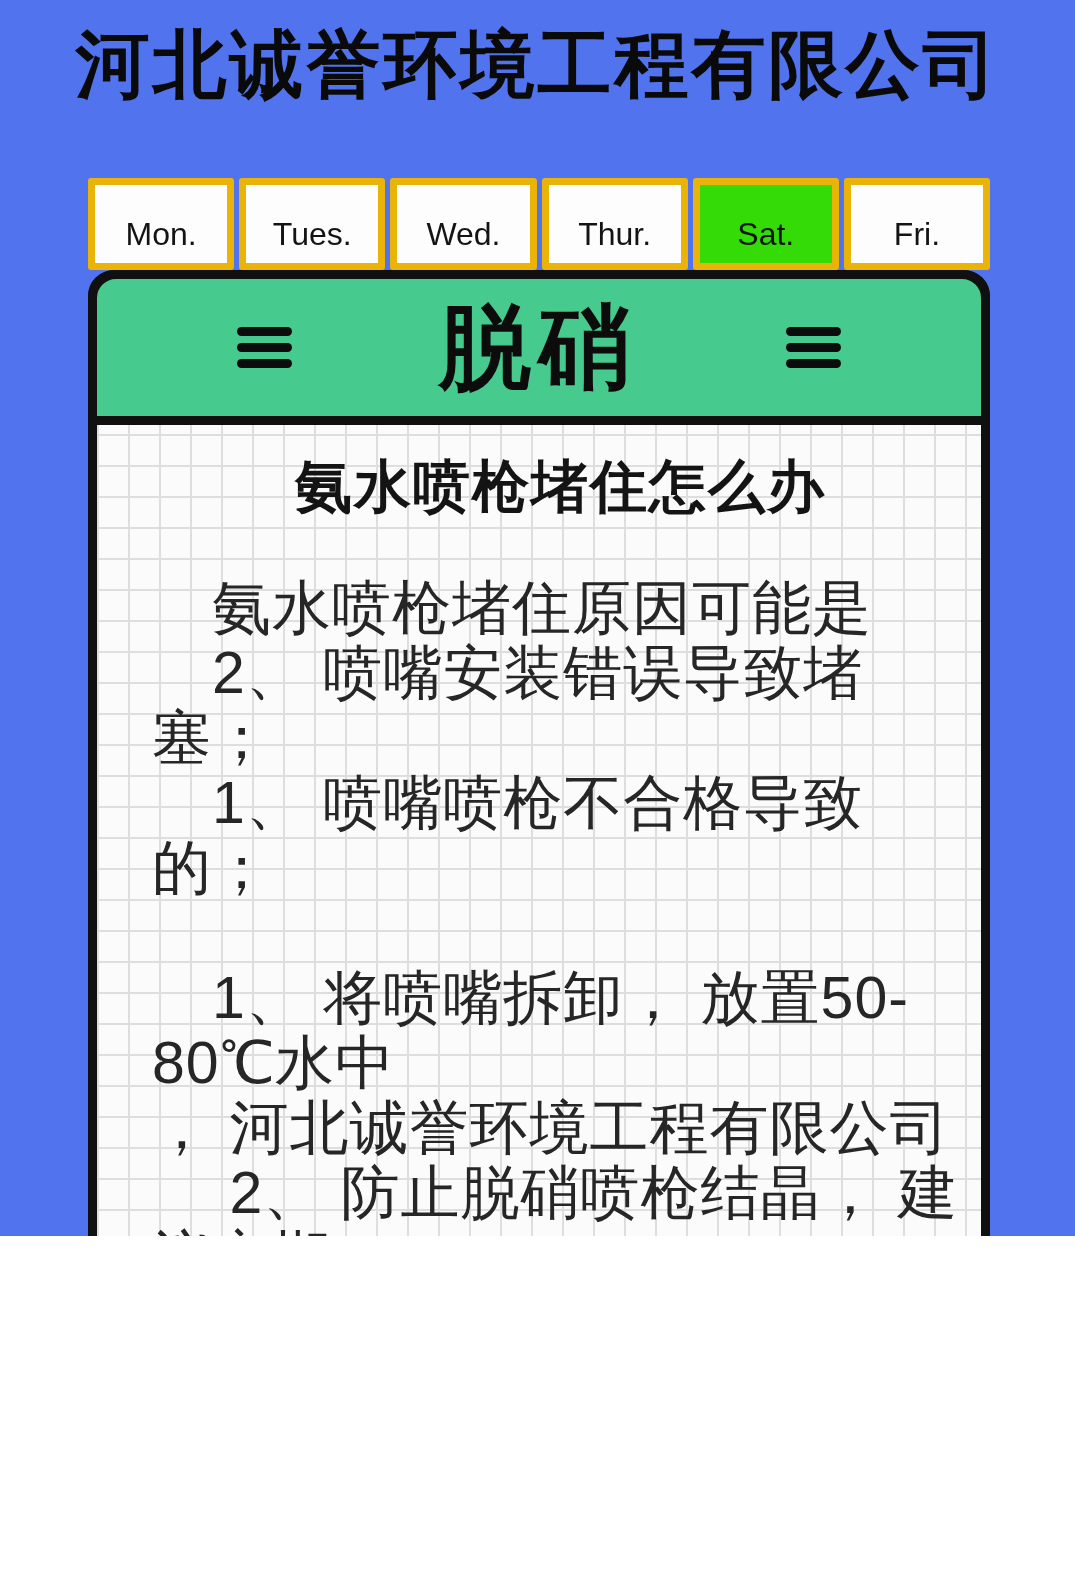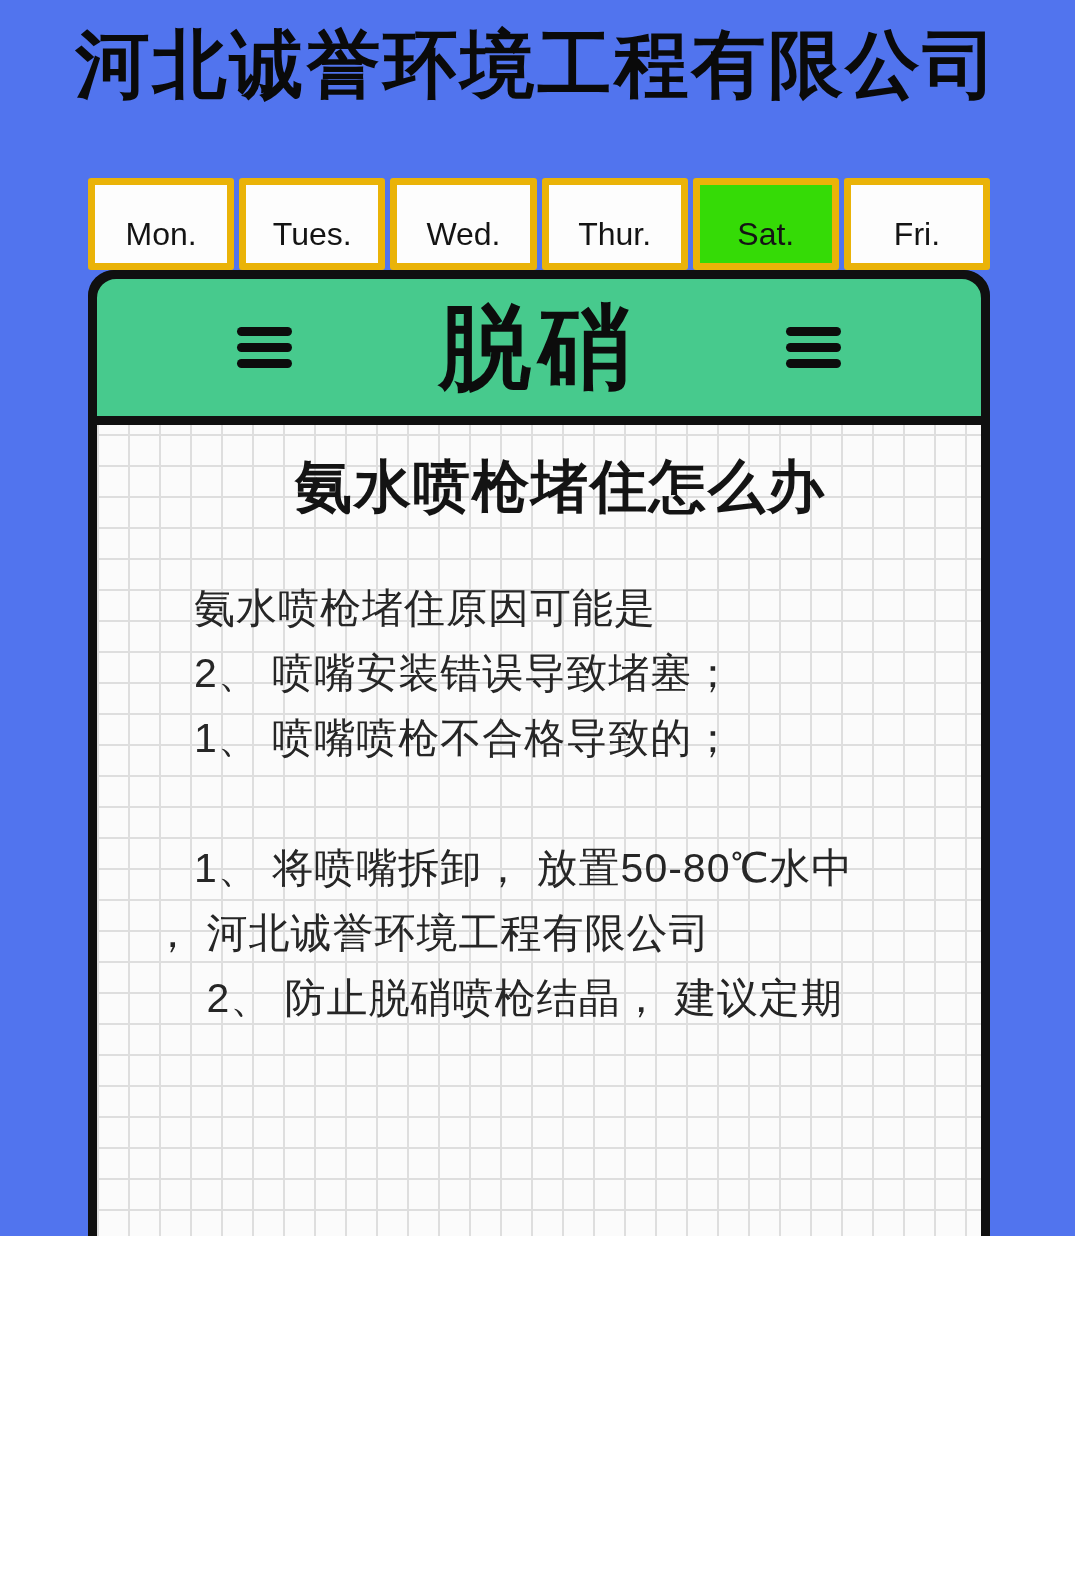--- a/index.html
+++ b/index.html
@@ -65,21 +65,21 @@
     padding:0 12px 0 15px;
     margin-left:40px;
   }
   .content-title{
     text-align:center;
     font-size:57px;font-weight:700;color:#141414;
     margin:20px 0 50px;letter-spacing:2px;
     white-space:nowrap;
   }
   .line{
-    font-size:41px;font-weight:500;color:#262626;
+    font-size:59px;font-weight:500;color:#262626;
     line-height:65px;min-height:65px;
     white-space:pre-wrap;letter-spacing:1px;
   }
   
   .ribbon{
     position:absolute;left:103px;top:1449px;width:867px;
     border-radius:8px;overflow:hidden;z-index:1;
   }
   .ribbon .b1{height:28px;background:#5B7EF2;border-top:8px solid #101010;}
   .ribbon .b2{height:13px;background:#2237D4;border-top:7px solid #101010;border-bottom:7px solid #101010;}

